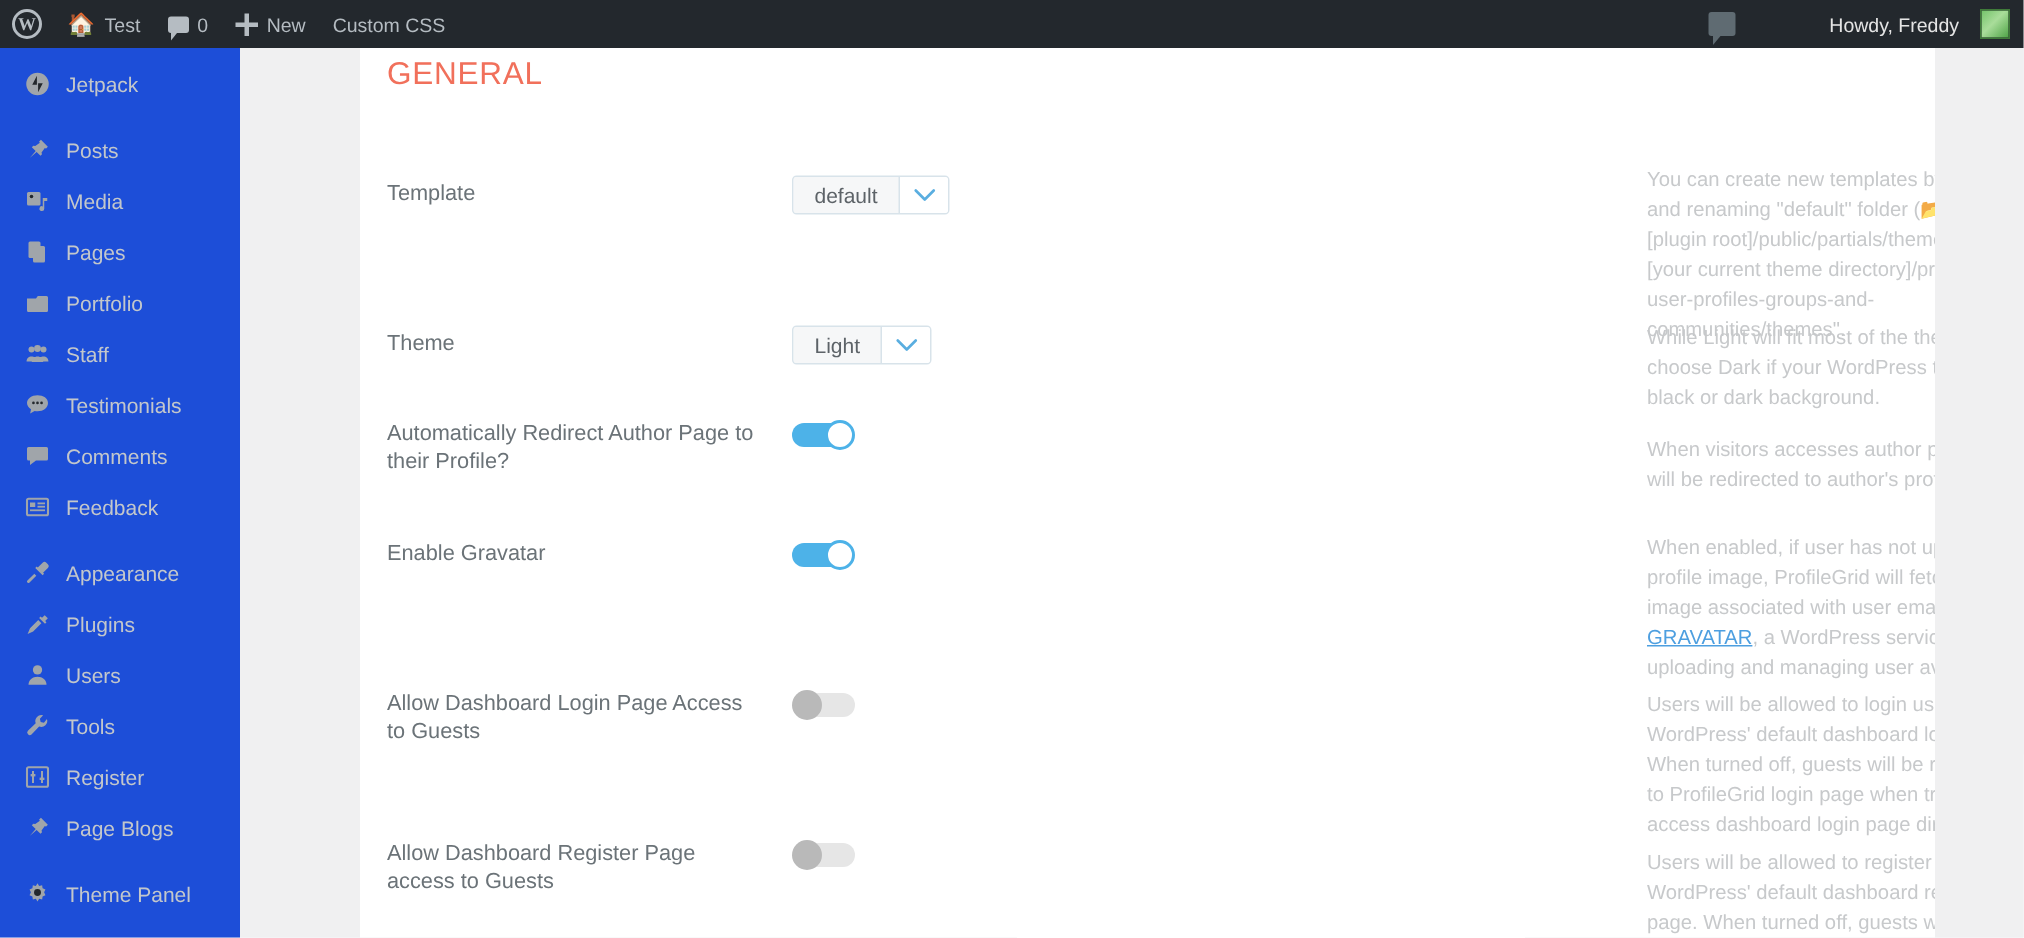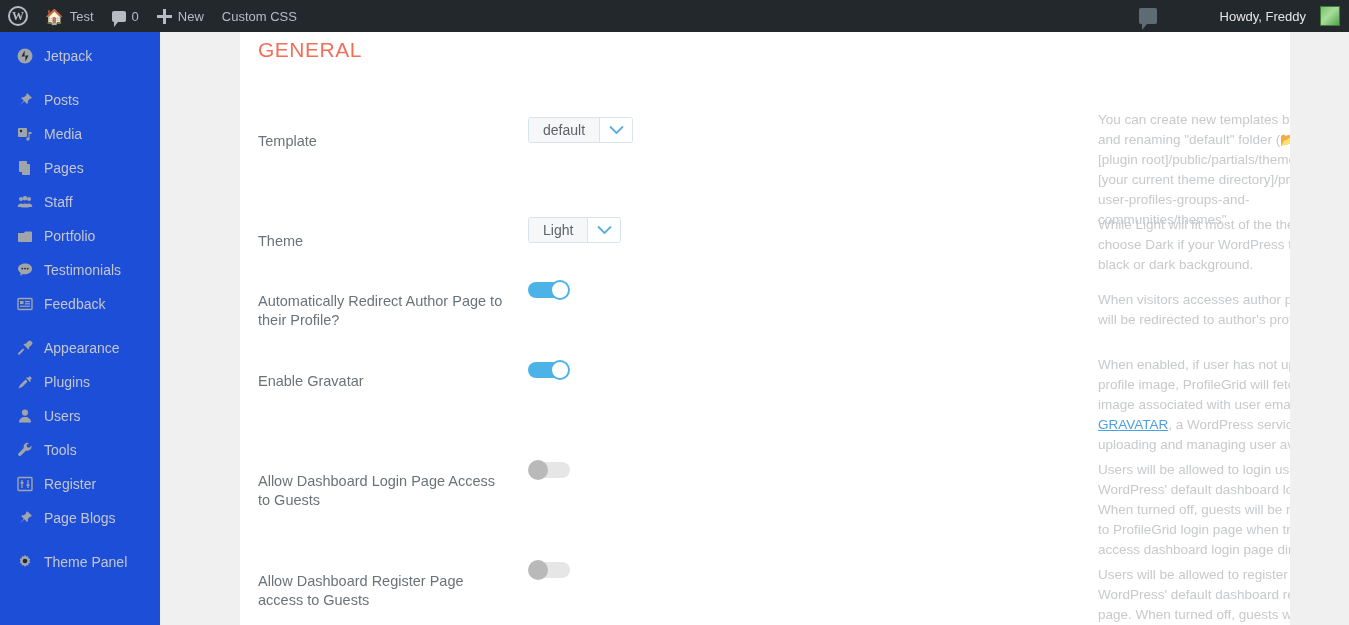--- a/index.html
+++ b/index.html
@@ -119,21 +119,21 @@
   h1.section-title {
     position: absolute; left: 18px; top: 6px;
     font-size: 21px; font-weight: normal;
     letter-spacing: .5px;
     color: #f1705b;
   }
 
   
   .row { position: absolute; left: 18px; width: 1014px; }
   .field-label {
-    position: absolute; left: 0; top: 12px;
+    position: absolute; left: 0; top: 0;
     width: 250px;
     color: #6b7378; font-size: 14.5px; line-height: 19px;
   }
   .control { position: absolute; left: 270px; top: -3px; }
 
   
   .pg-select {
     display: inline-flex; align-items: stretch;
     height: 26px;
     border: 1px solid #d8e3ea;
@@ -268,46 +268,54 @@
           <svg width="16" height="16" viewBox="0 0 16 16">
             <rect x="2" y="1" width="8" height="11" rx="1"></rect>
             <rect x="5" y="4" width="8" height="11" rx="1"></rect>
           </svg>
         </span>
         <span class="mi-label">Pages</span>
       </a>
       <a href="#" class="menu-item">
         <span class="mi-icon">
           <svg width="16" height="16" viewBox="0 0 16 16">
+            <path d="M1 5h6l1.2-1.6H14a1 1 0 0 1 1 1V13a1 1 0 0 1-1 1H2a1 1 0 0 1-1-1z"></path>
+          </svg>
+        </span>
+        <span class="mi-label">Portfolio</span>
+      </a>
+      <a href="#" class="menu-item">
+        <span class="mi-icon">
+          <svg width="16" height="16" viewBox="0 0 16 16">
             <circle cx="4" cy="5" r="2"></circle>
             <circle cx="12" cy="5" r="2"></circle>
             <circle cx="8" cy="4.3" r="2.3"></circle>
             <path d="M.7 13c0-2.2 1.5-3.4 3.3-3.4S7.3 10.8 7.3 13zM8.7 13c0-2.2 1.5-3.4 3.3-3.4S15.3 10.8 15.3 13zM4.2 13.4c0-2.4 1.7-3.8 3.8-3.8s3.8 1.4 3.8 3.8z"></path>
           </svg>
         </span>
         <span class="mi-label">Staff</span>
       </a>
       <a href="#" class="menu-item">
         <span class="mi-icon">
           <svg width="16" height="16" viewBox="0 0 16 16">
-            <path d="M1 5h6l1.2-1.6H14a1 1 0 0 1 1 1V13a1 1 0 0 1-1 1H2a1 1 0 0 1-1-1z"></path>
-          </svg>
-        </span>
-        <span class="mi-label">Portfolio</span>
-      </a>
-      <a href="#" class="menu-item">
-        <span class="mi-icon">
-          <svg width="16" height="16" viewBox="0 0 16 16">
             <path d="M8 1.5c-3.9 0-7 2.3-7 5.2 0 1.7 1.1 3.2 2.7 4.2l-.6 2.8 3-1.7c.6.1 1.2.2 1.9.2 3.9 0 7-2.3 7-5.5S11.9 1.5 8 1.5z"></path>
             <circle cx="5.3" cy="6.6" r=".9" fill="#23282d"></circle>
             <circle cx="8" cy="6.6" r=".9" fill="#23282d"></circle>
             <circle cx="10.7" cy="6.6" r=".9" fill="#23282d"></circle>
           </svg>
         </span>
         <span class="mi-label">Testimonials</span>
+      </a>
+      <a href="#" class="menu-item">
+        <span class="mi-icon">
+          <svg width="16" height="16" viewBox="0 0 16 16">
+            <path d="M2 2h12a1 1 0 0 1 1 1v7a1 1 0 0 1-1 1H7l-4 3v-3H2a1 1 0 0 1-1-1V3a1 1 0 0 1 1-1z"></path>
+          </svg>
+        </span>
+        <span class="mi-label">Comments</span>
       </a>
       <a href="#" class="menu-item">
         <span class="mi-icon">
           <svg width="16" height="16" viewBox="0 0 16 16">
             <rect x="1" y="2.5" width="14" height="11" rx="1" fill="none" stroke="#a0a5aa" stroke-width="1.4"></rect>
             <rect x="3" y="5" width="3.5" height="3"></rect>
             <rect x="8" y="5" width="5" height="1.2"></rect>
             <rect x="8" y="7.2" width="5" height="1.2"></rect>
             <rect x="3" y="9.6" width="10" height="1.2"></rect>
           </svg>

